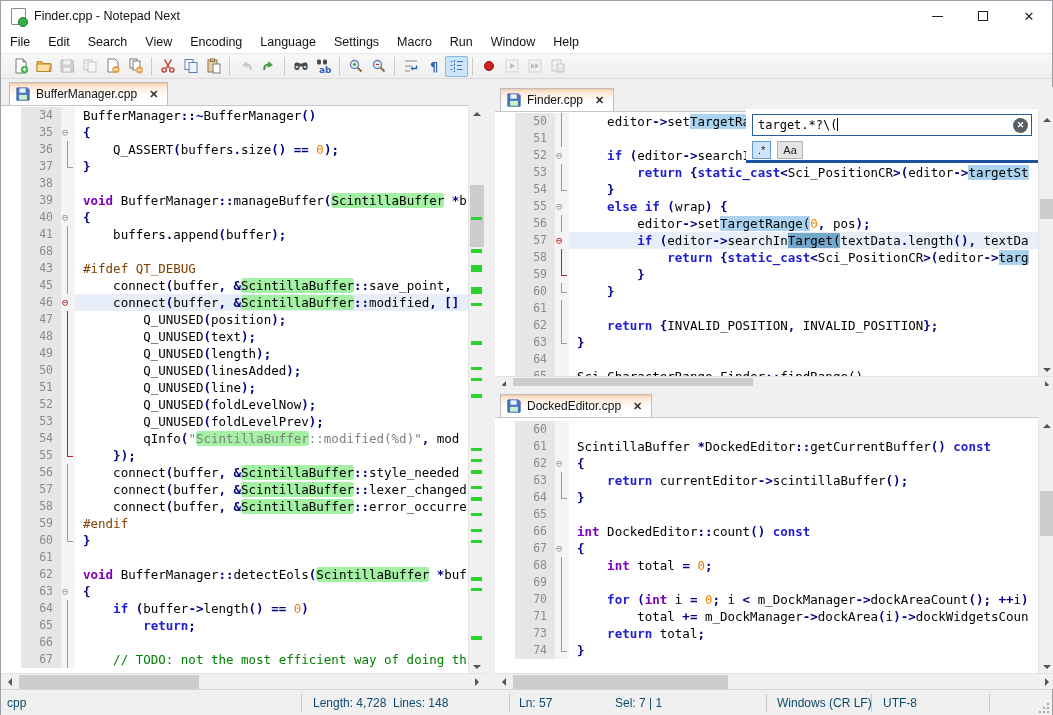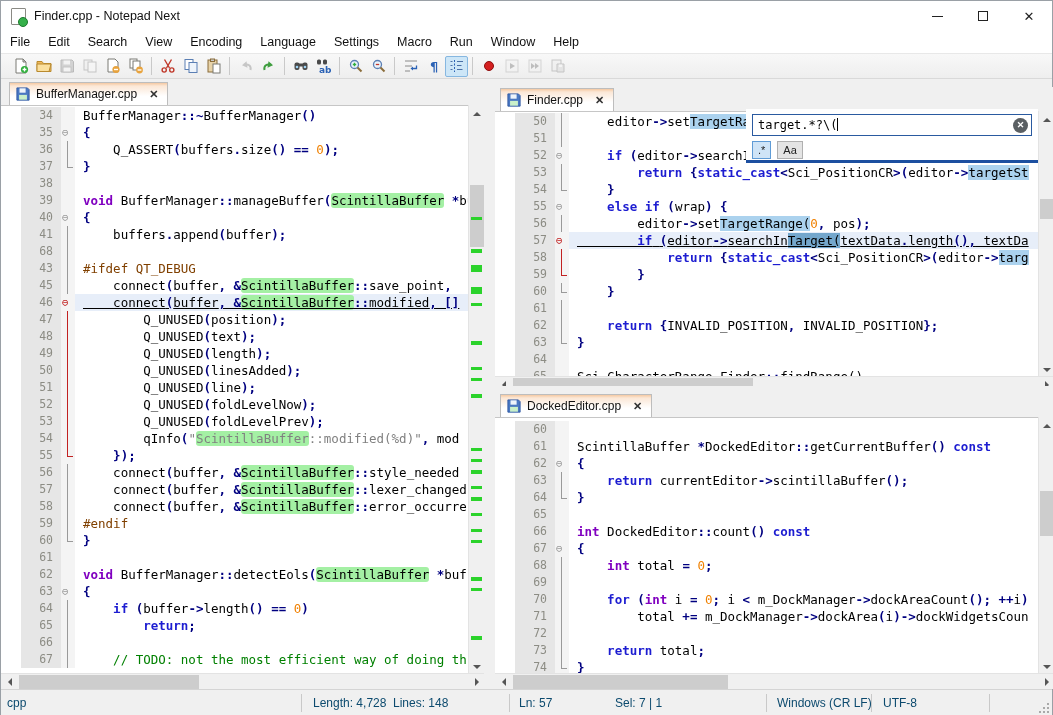--- a/index.html
+++ b/index.html
@@ -47,21 +47,21 @@
   .editor { position:absolute; left:0; top:24px; right:0; bottom:16px; background:#ffffff; border-top:1px solid #c6c6c6; overflow:hidden; }
   .code-lines { position:absolute; left:0; top:1px; right:16px; bottom:0; overflow:hidden;padding-left:20px; }
   .line { display:flex; height:17px; line-height:17px; font-family:"DejaVu Sans Mono", monospace; font-size:12.5px; white-space:pre; }
   .ln { flex:none; width:40px; text-align:right; padding-right:8px; background:#e6e6e6; color:#8c8c84; font-size:11.5px; }
   .fold { flex:none; width:14px; position:relative; background:#f4f4f4; color:#9a9a9a; }
   .fold.fr { color:#c22222; }
   .fold.fo::before { content:"⊖"; position:absolute; left:1px; top:0; font-size:11px; }
   .fold.fv::after { content:""; position:absolute; left:6px; top:0; bottom:0; border-left:1px solid currentColor; }
   .fold.fe::after { content:""; position:absolute; left:6px; top:0; height:9px; width:5px; border-left:1px solid currentColor; border-bottom:1px solid currentColor; }
   .code { flex:1; padding-left:8px; overflow:hidden; color:#000; }
-  .line.cur .code { background:#e7eef9;text-decoration:underline; }
+  .line.cur .code { background:#e7eef9; }
   .tx { color:#000; }
   .tk { color:#1d1dd1; font-weight:bold; }
   .ty { color:#8000c0; font-weight:bold; }
   .tm { color:#f08000; }
   .tpp { color:#804000; }
   .ts { color:#808080; }
   .tc { color:#008000; }
   .to { color:#000080; font-weight:bold; }
   .hg { background:#a4f0a4; border-radius:3px; }
   .hb { background:#abd2ee; }
@@ -429,21 +429,20 @@
           <div class="line"><span class="ln">62</span><span class="fold fo"></span><span class="code"><span class="to">{</span></span></div>
           <div class="line"><span class="ln">63</span><span class="fold fv"></span><span class="code"><span class="tk">    return</span><span class="tx"> currentEditor</span><span class="to">-&gt;</span><span class="tx">scintillaBuffer</span><span class="to">();</span></span></div>
           <div class="line"><span class="ln">64</span><span class="fold fe"></span><span class="code"><span class="to">}</span></span></div>
           <div class="line"><span class="ln">65</span><span class="fold "></span><span class="code"></span></div>
           <div class="line"><span class="ln">66</span><span class="fold "></span><span class="code"><span class="ty">int</span><span class="tx"> DockedEditor</span><span class="to">::</span><span class="tx">count</span><span class="to">()</span><span class="tx"> </span><span class="tk">const</span></span></div>
           <div class="line"><span class="ln">67</span><span class="fold fo"></span><span class="code"><span class="to">{</span></span></div>
           <div class="line"><span class="ln">68</span><span class="fold fv"></span><span class="code"><span class="tx">    </span><span class="ty">int</span><span class="tx"> total </span><span class="to">=</span><span class="tx"> </span><span class="tm">0</span><span class="to">;</span></span></div>
           <div class="line"><span class="ln">69</span><span class="fold fv"></span><span class="code"></span></div>
           <div class="line"><span class="ln">70</span><span class="fold fv"></span><span class="code"><span class="tx">    </span><span class="tk">for</span><span class="tx"> </span><span class="to">(</span><span class="ty">int</span><span class="tx"> i </span><span class="to">=</span><span class="tx"> </span><span class="tm">0</span><span class="to">;</span><span class="tx"> i </span><span class="to">&lt;</span><span class="tx"> m_DockManager</span><span class="to">-&gt;</span><span class="tx">dockAreaCount</span><span class="to">();</span><span class="tx"> </span><span class="to">++</span><span class="tx">i</span><span class="to">)</span></span></div>
           <div class="line"><span class="ln">71</span><span class="fold fv"></span><span class="code"><span class="tx">        total </span><span class="to">+=</span><span class="tx"> m_DockManager</span><span class="to">-&gt;</span><span class="tx">dockArea</span><span class="to">(</span><span class="tx">i</span><span class="to">)-&gt;</span><span class="tx">dockWidgetsCoun</span></span></div>
-          <div class="line"><span class="ln">72</span><span class="fold fv"></span><span class="code"></span></div>
           <div class="line"><span class="ln">73</span><span class="fold fv"></span><span class="code"><span class="tk">    return</span><span class="tx"> total</span><span class="to">;</span></span></div>
           <div class="line"><span class="ln">74</span><span class="fold fe"></span><span class="code"><span class="to">}</span></span></div>
         </div>
     </div>
     <div class="vscroll">
       <div class="sb-arrow up"></div>
       <div class="vthumb" style="top:74px;height:45px;"></div>
       <div class="sb-arrow down"></div>
     </div>
     <div class="hscroll">

